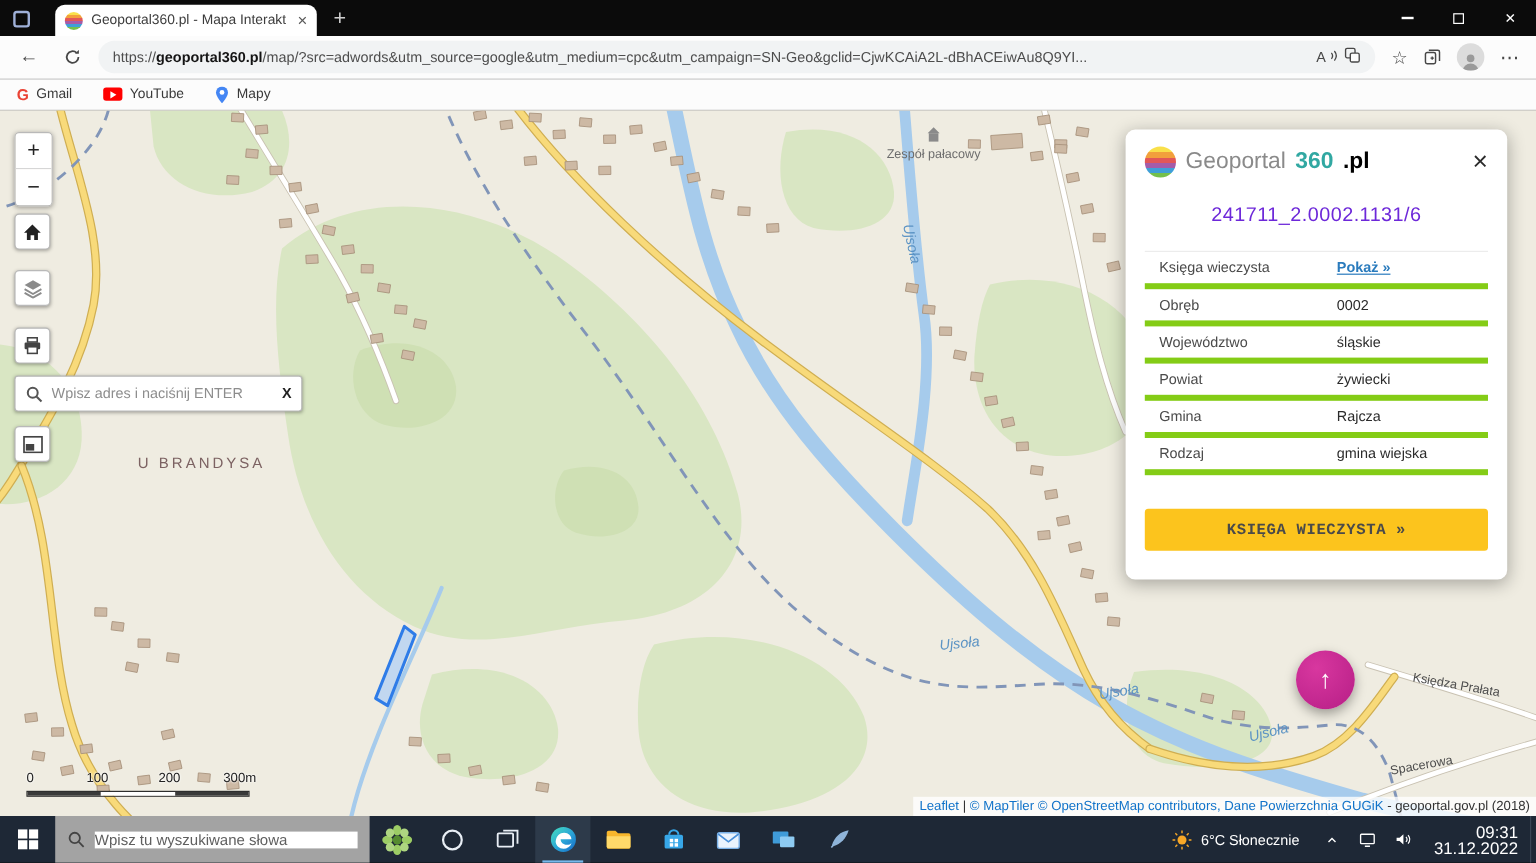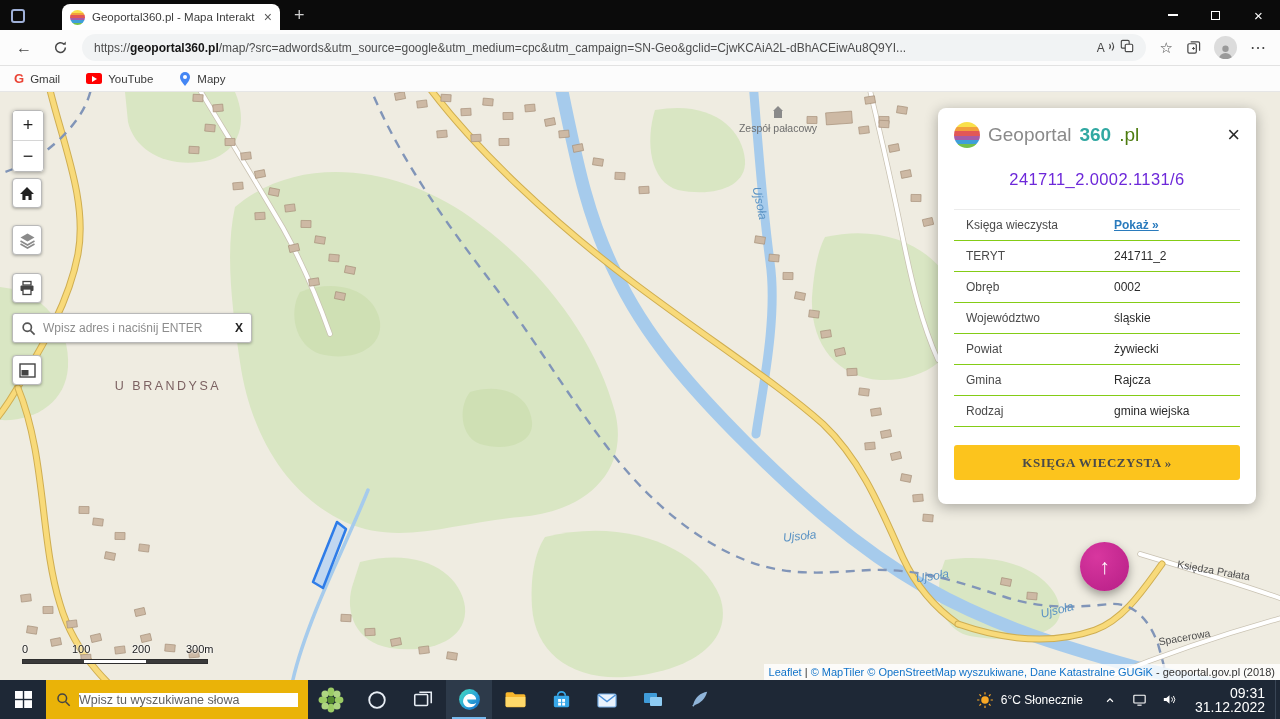--- a/index.html
+++ b/index.html
@@ -3,21 +3,21 @@
 <meta charset="utf-8">
 <style>
   *{margin:0;padding:0;box-sizing:border-box}
   html,body{width:1280px;height:719px;overflow:hidden;background:#000;
     font-family:"Liberation Sans",sans-serif}
   .screen{position:relative;width:1280px;height:719px}
 
   
   .tabbar{height:30px;background:#0b0b0b;display:flex;align-items:flex-end;position:relative}
   .tab-actions{width:14px;height:14px;border:2px solid #9fb0d8;border-radius:3px;margin:0 0 7px 11px}
-  .tab{margin-left:37px;width:218px;height:26px;background:#fff;border-radius:8px 8px 0 0;
+  .tab{margin-left:21px;width:218px;height:26px;background:#fff;border-radius:8px 8px 0 0;
     display:flex;align-items:center;padding:0 8px;gap:7px}
   .globe{display:inline-block;border-radius:50%;flex:none;
     background:linear-gradient(180deg,#f9e04a 0 18%,#f2a03c 18% 36%,#e25757 36% 52%,#a55ca8 52% 68%,#3f9fd8 68% 84%,#74c04c 84%)}
   .globe.sm{width:15px;height:15px}
   .globe.lg{width:26px;height:26px}
   .tab-title{font-size:11.5px;color:#3c3c3c;white-space:nowrap;overflow:hidden;flex:1}
   .tab-close{font-size:14px;line-height:1;color:#5a5a5a;background:none;border:none;cursor:pointer}
   .newtab{color:#cfcfcf;font-size:18px;background:none;border:none;margin:0 0 4px 14px;cursor:pointer}
   .wincontrols{position:absolute;right:0;top:0;height:30px;display:flex}
   .winbtn{width:43px;height:30px;color:#fff;display:flex;align-items:center;justify-content:center;background:none;border:none;cursor:pointer}
@@ -91,40 +91,40 @@
   .attr{position:absolute;right:0;bottom:0;z-index:4;background:rgba(255,255,255,.8);
     padding:2px 5px;font-size:11px;color:#333;white-space:nowrap}
   .attr .lnk{color:#1173c9;cursor:pointer}
 
   
   .gpanel{position:absolute;left:938px;top:16px;width:318px;z-index:6;background:#fff;border-radius:8px;
     box-shadow:0 3px 14px rgba(0,0,0,.3);padding-bottom:24px}
   .ghead{display:flex;align-items:center;gap:8px;padding:14px 16px 4px}
   .b1{font-size:19px;color:#8a8a8a}
   .b2{font-size:19px;color:#31a8a2;font-weight:700}
-  .b3{font-size:19px;color:#4d7c0f;font-weight:400}
+  .b3{font-size:19px;color:#000000;font-weight:700}
   .gclose{margin-left:auto;background:none;border:none;font-size:22px;color:#2b2b2b;cursor:pointer;line-height:1}
   .parcel-id{text-align:center;font-size:16.5px;color:#6d28d9;margin:18px 0 20px;letter-spacing:.4px}
   .rows{margin:0 16px;border-top:1px solid #ececec}
-  .row{display:flex;align-items:center;min-height:31px;border-bottom:1px solid #84cc16;font-size:12px;padding-left:12px}
+  .row{display:flex;align-items:center;min-height:31px;border-bottom:5px solid #84cc16;font-size:12px;padding-left:12px}
   .rl{width:148px;color:#4a4a4a}
   .rv{color:#2b2b2b}
   .rv.link{color:#2a7bbd;text-decoration:underline;font-weight:700;cursor:pointer}
-  .cta{display:block;margin:18px 16px 0;width:calc(100% - 32px);height:35px;background:#fcc41d;border:none;
-    border-radius:3px;font-weight:700;font-size:13px;color:#4a4a4a;letter-spacing:.5px;cursor:pointer;font-family:Liberation Serif, serif}
+  .cta{display:block;margin:28px 16px 0;width:calc(100% - 32px);height:35px;background:#fcc41d;border:none;
+    border-radius:3px;font-weight:700;font-size:13px;color:#4a4a4a;letter-spacing:.5px;cursor:pointer;font-family:Liberation Mono, monospace}
   .fab{position:absolute;left:1080px;top:450px;width:49px;height:49px;border-radius:50%;z-index:7;border:none;
     background:radial-gradient(circle at 35% 30%,#d8379f,#b61e86);color:#fff;font-size:21px;
     box-shadow:0 4px 10px rgba(0,0,0,.35);cursor:pointer}
 
   
   .taskbar{height:39px;background:#1e2836;display:flex;align-items:stretch;position:relative}
   .tb{width:46px;display:flex;align-items:center;justify-content:center;background:none;border:none;cursor:pointer;position:relative}
   .tb.active{background:#2d3a4a}
   .tb.active::after{content:"";position:absolute;left:6px;right:6px;bottom:0;height:2px;background:#76b9ed}
-  .tb-search{width:262px;background:#eab308;display:flex;align-items:center;gap:8px;padding:0 10px;cursor:text}
+  .tb-search{width:262px;background:#a3a3a3;display:flex;align-items:center;gap:8px;padding:0 10px;cursor:text}
   .tb-search input{flex:1;border:none;outline:none;font-size:12.5px;color:#333;font-family:inherit}
   .tb-search input::placeholder{color:#5f5f5f}
   .tray{margin-left:auto;display:flex;align-items:center}
   .weather{display:flex;align-items:center;gap:7px;color:#fff;font-size:12px;padding:0 12px;height:100%;cursor:pointer}
   .traybtn{width:30px;height:100%;display:flex;align-items:center;justify-content:center;background:none;border:none;cursor:pointer}
   .clock{color:#fff;font-size:14px;text-align:right;line-height:14px;padding:0 10px;cursor:pointer}
   .show-desktop{width:5px;height:100%;border-left:1px solid #3a4656}
 </style>
 </head>
 <body>
@@ -406,39 +406,35 @@
         <span style="left:110px">200</span>
         <span style="left:164px">300m</span>
       </div>
       <div class="scalebar">
         <i class="sb-d"></i>
           <i class="sb-l"></i>
           <i class="sb-d"></i>
       </div>
     </div>
 
-    <div class="attr"><span class="lnk">Leaflet</span><span> | </span><span class="lnk">© MapTiler © OpenStreetMap wyszukiwane, Dane Katastralne GUGiK</span><span> - geoportal.gov.pl (2018)</span></div>
+    <div class="attr"><span class="lnk">Leaflet</span><span> | </span><span class="lnk">© MapTiler © OpenStreetMap contributors, Dane Powierzchnia GUGiK</span><span> - geoportal.gov.pl (2018)</span></div>
 
     <aside class="gpanel">
       <div class="ghead">
         <span class="globe lg"></span>
         <span class="b1">Geoportal</span>
           <span class="b2">360</span>
           <span class="b3">.pl</span>
         <button class="gclose">×</button>
       </div>
       <div class="parcel-id">241711_2.0002.1131/6</div>
       <div class="rows">
         <div class="row">
           <span class="rl">Księga wieczysta</span>
           <a class="rv link">Pokaż »</a>
-        </div>
-        <div class="row">
-          <span class="rl">TERYT</span>
-          <span class="rv">241711_2</span>
         </div>
         <div class="row">
           <span class="rl">Obręb</span>
           <span class="rv">0002</span>
         </div>
         <div class="row">
           <span class="rl">Województwo</span>
           <span class="rv">śląskie</span>
         </div>
         <div class="row">

